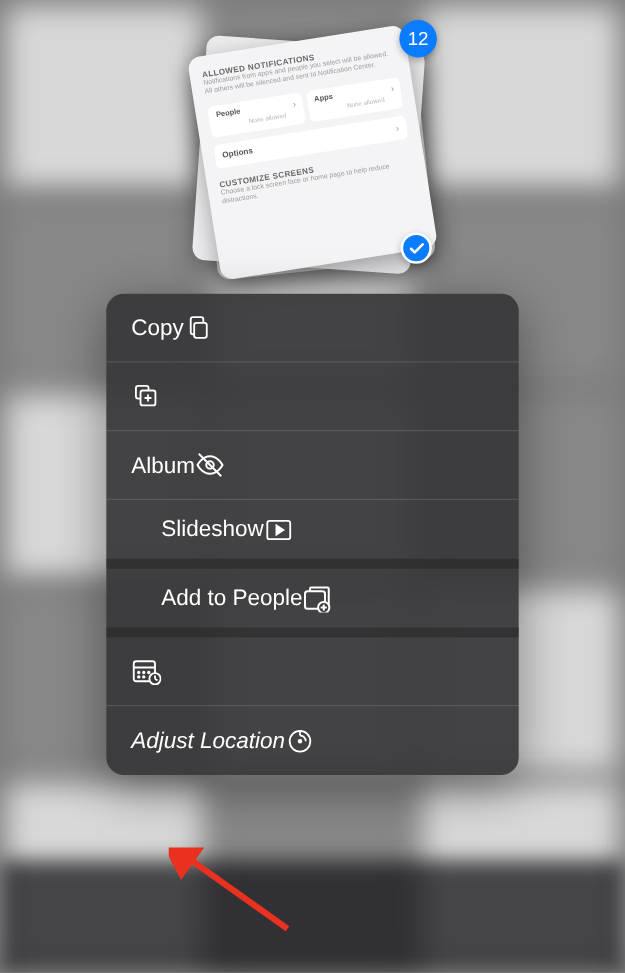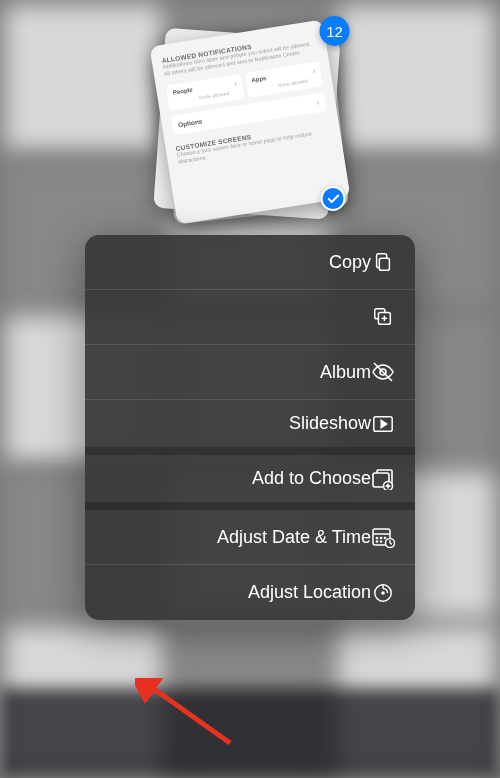--- a/index.html
+++ b/index.html
@@ -138,34 +138,34 @@
       left: 85px;
       right: 85px;
       background: rgba(55,55,57,0.93);
       border-radius: 14px;
       overflow: hidden;
       box-shadow: 0 10px 40px rgba(0,0,0,0.4);
     }
     .menu-item {
       display: flex;
       align-items: center;
-      justify-content: flex-end;
+      justify-content: flex-start;
       padding: 0 20px;
       height: 55px;
       border-bottom: 0.5px solid rgba(255,255,255,0.12);
       color: #fff;
       font-size: 18px;
       font-weight: 400;
       cursor: pointer;
     }
     .menu-item.group-divider {
       border-bottom: 8px solid rgba(30,30,32,0.45);
       padding-left: 44px;
     }
-    .menu-item:last-child { border-bottom: none; }
+    .menu-item:last-child { border-bottom: none; font-style: italic; }
     .menu-icon {
       width: 24px;
       height: 24px;
       display: flex;
       align-items: center;
       justify-content: center;
     }
 
     .arrow {
       position: absolute;
@@ -271,33 +271,32 @@
   <div class="menu-item group-divider">
     <span>Slideshow</span>
     <span class="menu-icon">
       <svg width="22" height="20" viewBox="0 0 24 20" fill="none" stroke="#fff" stroke-width="1.6">
           <rect x="2" y="2" width="20" height="16" rx="2"></rect>
           <polygon points="10,6 16,10 10,14" fill="#fff"></polygon>
         </svg>
     </span>
   </div>
   <div class="menu-item group-divider">
-    <span>Add to Choose</span>
+    <span>Add to People</span>
     <span class="menu-icon">
       <svg width="24" height="22" viewBox="0 0 24 22" fill="none" stroke="#fff" stroke-width="1.6">
           <rect x="2" y="5" width="16" height="14" rx="2"></rect>
           <path d="M6 5V3a1 1 0 0 1 1-1h13a1 1 0 0 1 1 1v12a1 1 0 0 1-1 1h-2"></path>
           <circle cx="17" cy="18" r="4.5" fill="#373739" stroke="#fff"></circle>
           <line x1="17" y1="15.5" x2="17" y2="20.5"></line>
           <line x1="14.5" y1="18" x2="19.5" y2="18"></line>
         </svg>
     </span>
   </div>
   <div class="menu-item">
-    <span>Adjust Date &amp; Time</span>
     <span class="menu-icon">
       <svg width="24" height="22" viewBox="0 0 24 22" fill="none" stroke="#fff" stroke-width="1.5">
           <rect x="2" y="3" width="17" height="16" rx="2"></rect>
           <line x1="2" y1="8" x2="19" y2="8"></line>
           <circle cx="6" cy="12" r="0.6" fill="#fff"></circle>
           <circle cx="10" cy="12" r="0.6" fill="#fff"></circle>
           <circle cx="14" cy="12" r="0.6" fill="#fff"></circle>
           <circle cx="6" cy="15.5" r="0.6" fill="#fff"></circle>
           <circle cx="10" cy="15.5" r="0.6" fill="#fff"></circle>
           <circle cx="19" cy="17" r="4.5" fill="#373739" stroke="#fff"></circle>

